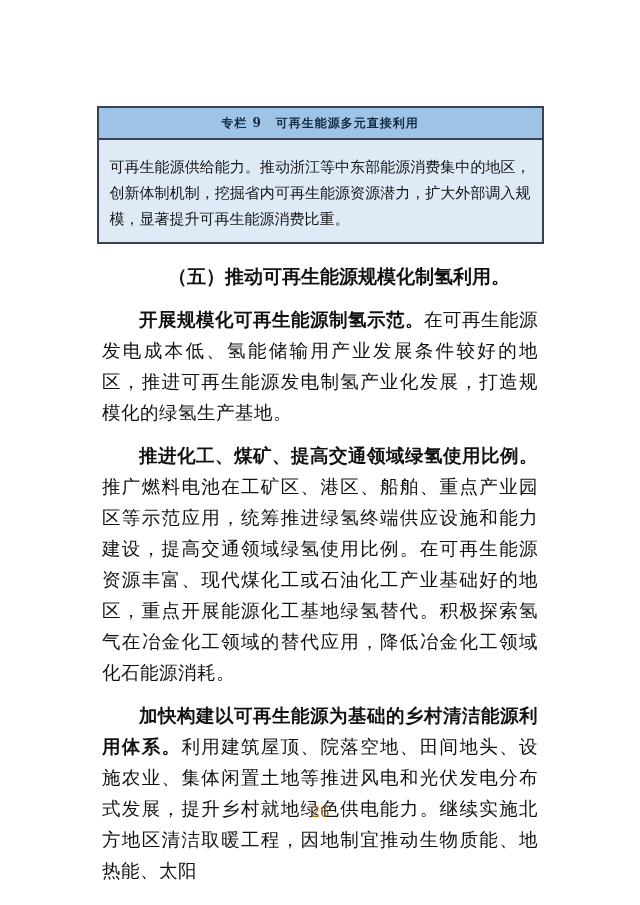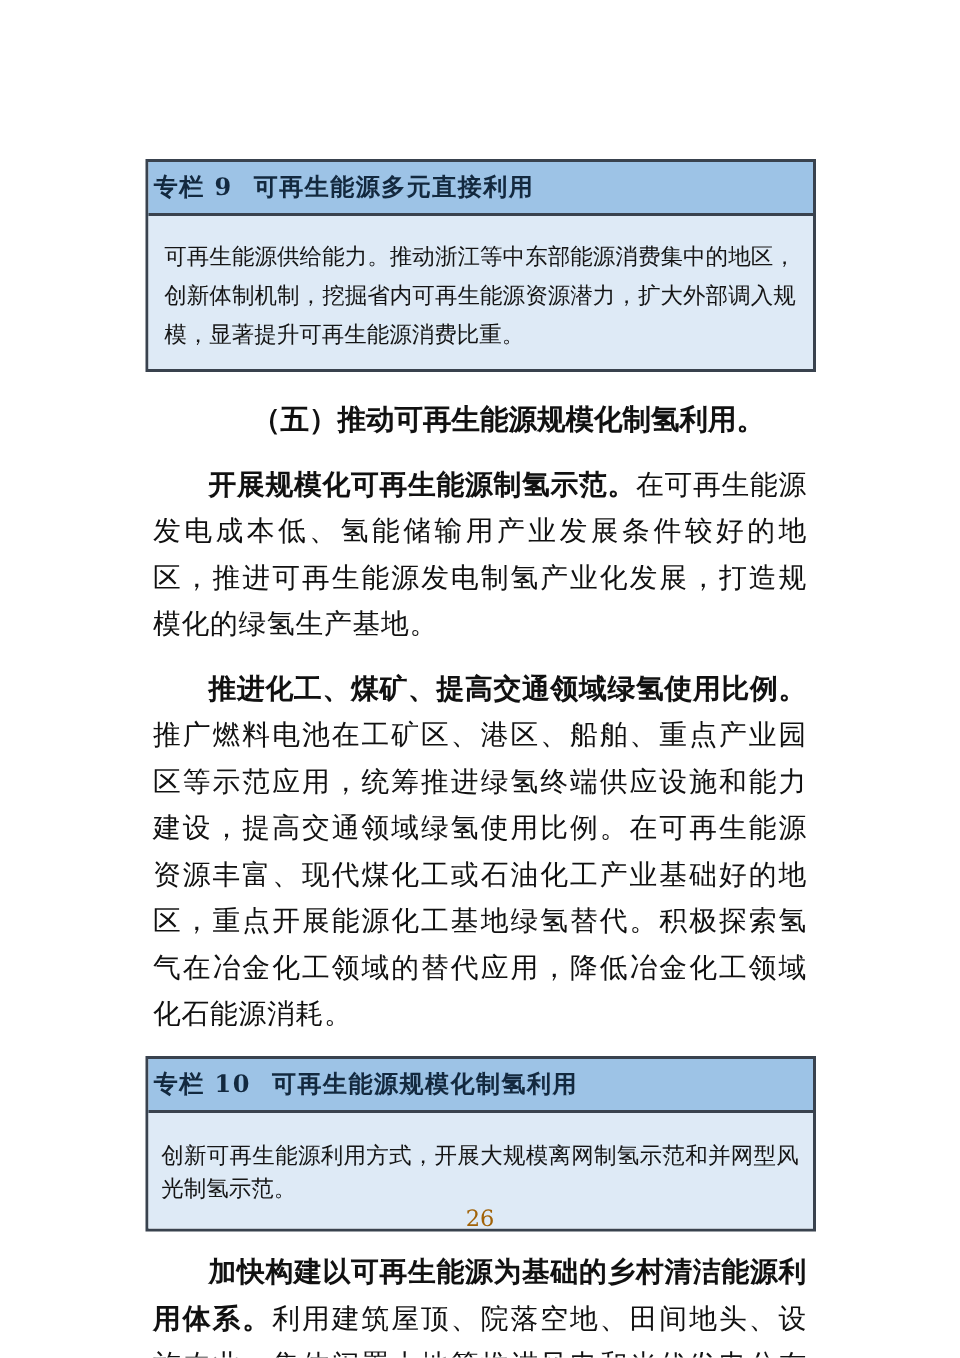--- a/index.html
+++ b/index.html
@@ -23,22 +23,23 @@
   .callout{
     width:443px;margin:0 auto;
     border:2px solid var(--border-color);
     box-sizing:content-box;
   }
   .callout-first{margin-top:106px;}
   .callout-second{margin-top:10px;}
   .callout-header{
     background:var(--header-bg);
     border-bottom:2px solid var(--border-color);
+    text-align:center;
     padding:7px 4px 6px;
-    font-size:16px;font-weight:bold;
+    font-size:12px;font-weight:bold;
     color:var(--title-color);
     letter-spacing:1px;
   }
   .callout-header .box-label{margin-right:14px;}
   .callout-body{
     background:var(--body-bg);
     padding:14px 11px 10px;
     font-size:15px;line-height:26px;
     text-align:justify;text-justify:inter-character;
     color:#151515;
@@ -78,26 +79,20 @@
       </div>
       <div class="callout-body">可再生能源供给能力。推动浙江等中东部能源消费集中的地区，创新体制机制，挖掘省内可再生能源资源潜力，扩大外部调入规模，显著提升可再生能源消费比重。</div>
     </div>
 
     <p class="sec-heading">（五）推动可再生能源规模化制氢利用。</p>
 
     <p class="para"><span class="lead">开展规模化可再生能源制氢示范。</span><span>在可再生能源发电成本低、氢能储输用产业发展条件较好的地区，推进可再生能源发电制氢产业化发展，打造规模化的绿氢生产基地。</span></p>
 
     <p class="para"><span class="lead">推进化工、煤矿、提高交通领域绿氢使用比例。</span><span>推广燃料电池在工矿区、港区、船舶、重点产业园区等示范应用，统筹推进绿氢终端供应设施和能力建设，提高交通领域绿氢使用比例。在可再生能源资源丰富、现代煤化工或石油化工产业基础好的地区，重点开展能源化工基地绿氢替代。积极探索氢气在冶金化工领域的替代应用，降低冶金化工领域化石能源消耗。</span></p>
 
-    <div class="callout callout-second">
-      <div class="callout-header">
-        <span class="box-label">专栏 10</span><span>可再生能源规模化制氢利用</span>
-      </div>
-      <div class="callout-body">创新可再生能源利用方式，开展大规模离网制氢示范和并网型风光制氢示范。</div>
-    </div>
 
 
     <p class="para"><span class="lead">加快构建以可再生能源为基础的乡村清洁能源利用体系。</span><span>利用建筑屋顶、院落空地、田间地头、设施农业、集体闲置土地等推进风电和光伏发电分布式发展，提升乡村就地绿色供电能力。继续实施北方地区清洁取暖工程，因地制宜推动生物质能、地热能、太阳</span></p>
 
   </div>
 
   <div class="page-number">26</div>
 </div>
 
 </body></html>

